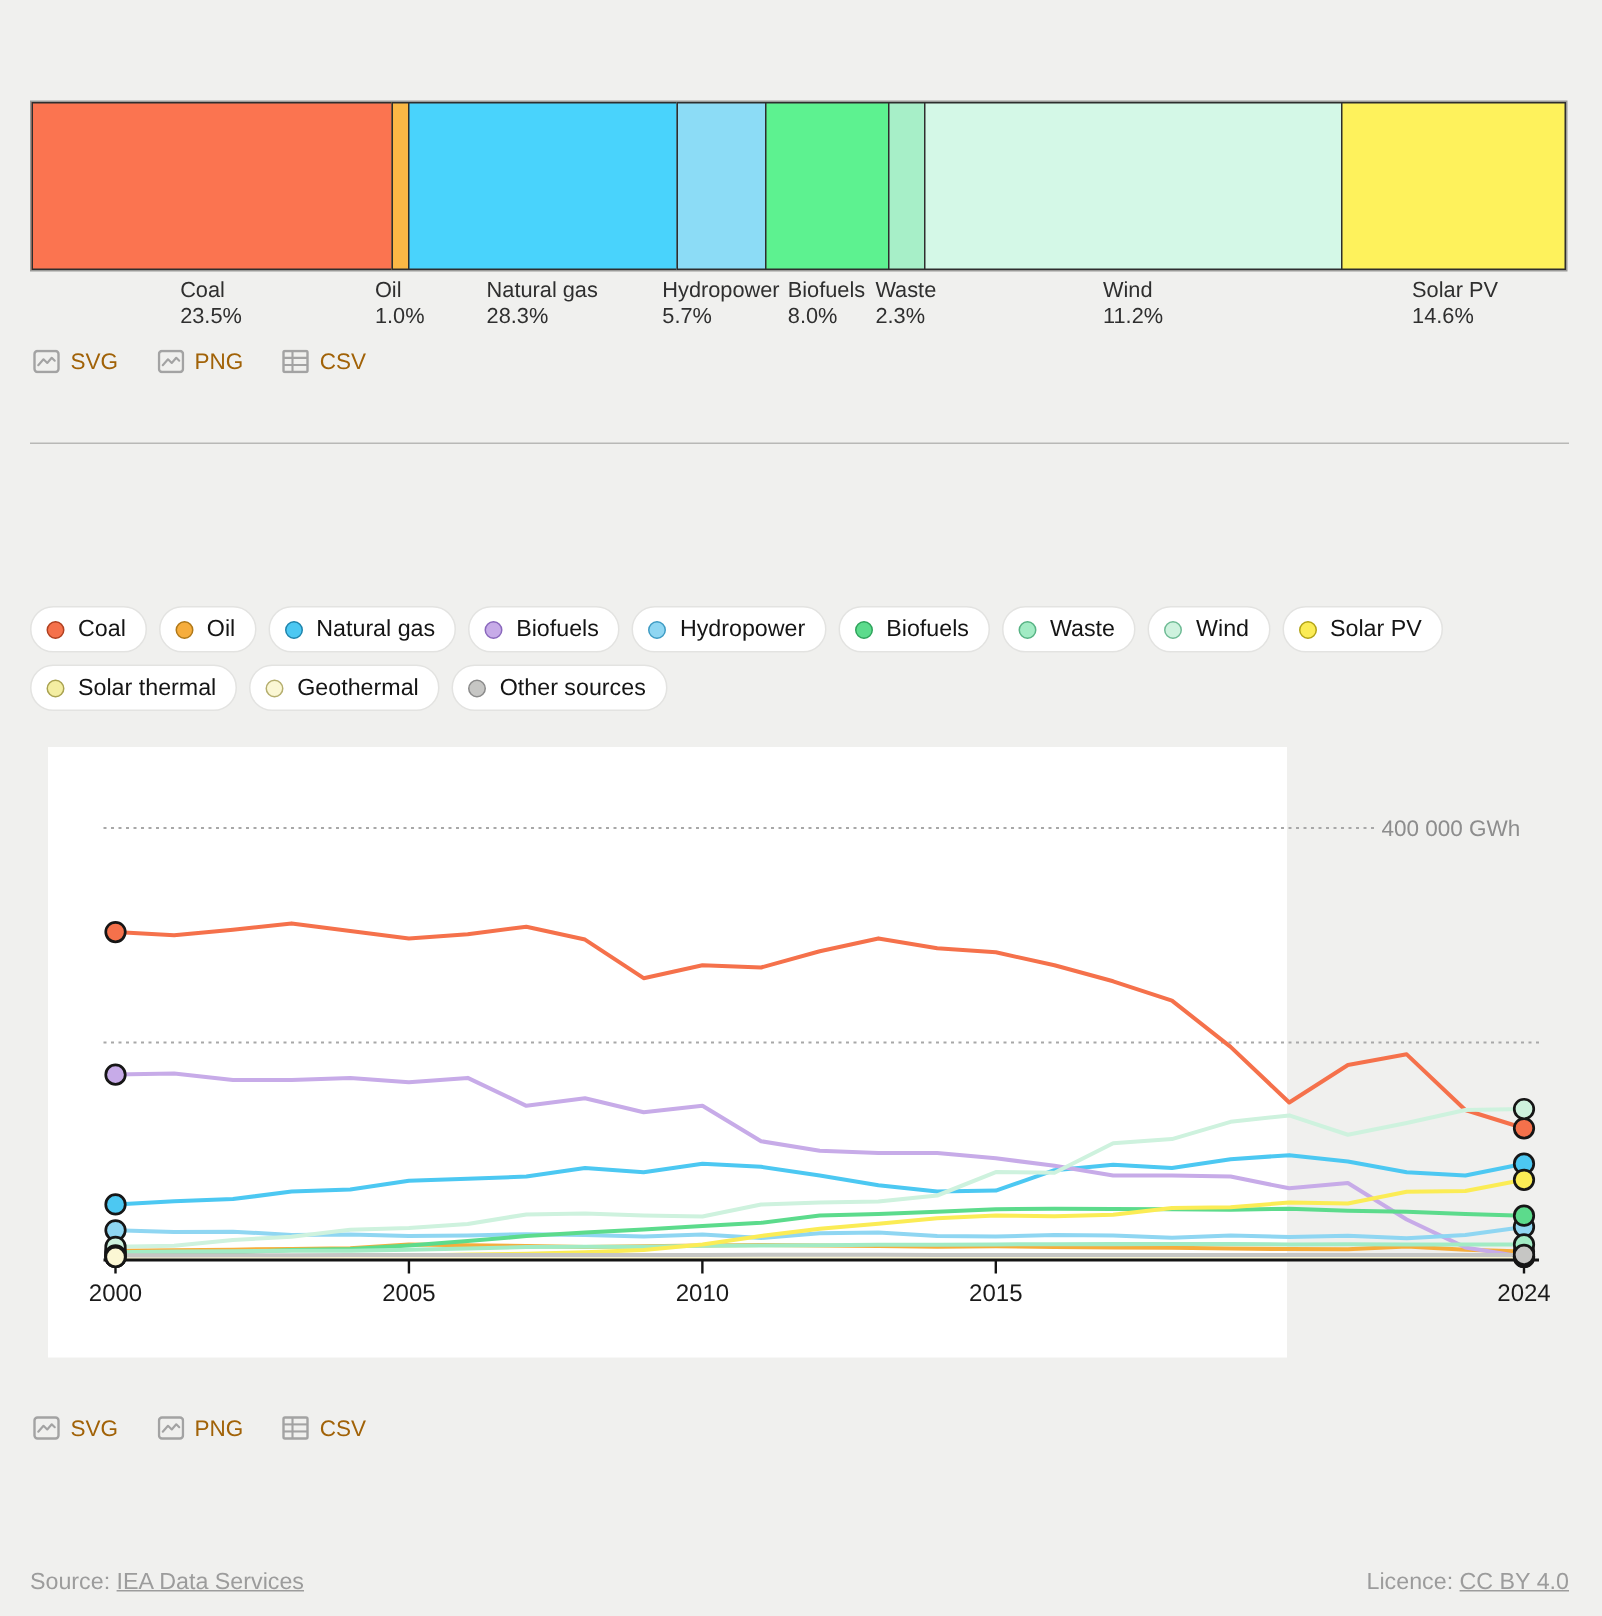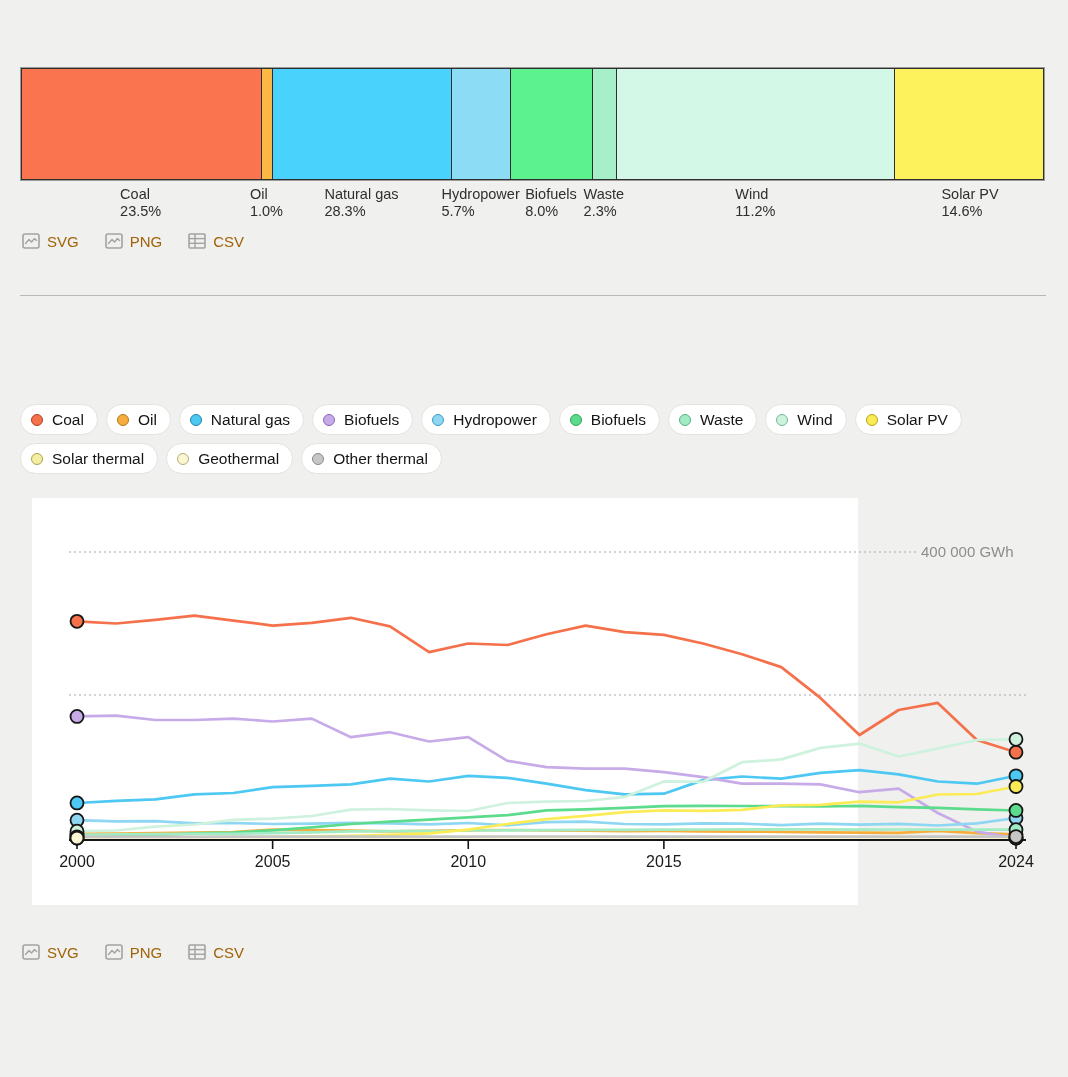--- a/index.html
+++ b/index.html
@@ -150,21 +150,21 @@
       <span class="pill">
         <span class="dot" style="background: rgb(244, 238, 162); border: 1.6px solid rgb(169, 162, 80);"></span>
         <span class="lbl">Solar thermal</span>
       </span>
       <span class="pill">
         <span class="dot" style="background: rgb(251, 247, 212); border: 1.6px solid rgb(181, 174, 110);"></span>
         <span class="lbl">Geothermal</span>
       </span>
       <span class="pill">
         <span class="dot" style="background: rgb(198, 198, 196); border: 1.6px solid rgb(138, 138, 138);"></span>
-        <span class="lbl">Other thermal</span>
+        <span class="lbl">Other sources</span>
       </span>
     </div>
 
   <div class="chart-card">
     <svg id="chartSvg" width="1026" height="407" viewBox="0 0 1026 407">
         <line x1="37" x2="885" y1="54" y2="54" stroke="#a8a8a8" stroke-width="1.2" stroke-dasharray="2 3"></line>
         <line x1="37" x2="994" y1="197" y2="197" stroke="#a8a8a8" stroke-width="1.2" stroke-dasharray="2 3"></line>
         <text x="889" y="59" font-size="15" fill="#8d8d8d">400 000 GWh</text>
         <polyline points="45.0,123.4 84.1,125.5 123.3,121.9 162.4,117.6 201.5,122.6 240.6,127.6 279.8,124.8 318.9,119.8 358.0,128.4 397.1,154.1 436.3,145.5 475.4,147.0 514.5,136.2 553.6,127.6 592.8,134.1 631.9,136.9 671.0,145.5 710.1,156.2 749.3,169.1 788.4,199.9 827.5,237.0 866.6,212.0 905.8,204.9 944.9,242.0 984.0,254.2" fill="none" stroke="#f5714b" stroke-width="2.7" stroke-linejoin="round" stroke-linecap="round"></polyline>
         <polyline points="45.0,335.8 84.1,335.5 123.3,335.1 162.4,334.6 201.5,334.1 240.6,331.7 279.8,332.1 318.9,332.7 358.0,333.4 397.1,332.9 436.3,332.4 475.4,332.0 514.5,332.3 553.6,332.6 592.8,333.1 631.9,332.9 671.0,333.3 710.1,333.6 749.3,333.9 788.4,334.3 827.5,334.7 866.6,334.8 905.8,333.0 944.9,335.1 984.0,336.4" fill="none" stroke="#f6ad3c" stroke-width="2.7" stroke-linejoin="round" stroke-linecap="round"></polyline>
@@ -235,13 +235,23 @@
         <svg width="18" height="16" viewBox="0 0 18 16">
           <rect x="1" y="1" width="16" height="14" rx="1" fill="none" stroke="#a3a3a3" stroke-width="1.6"></rect>
           <line x1="1" y1="5.6" x2="17" y2="5.6" stroke="#a3a3a3" stroke-width="1.4"></line>
           <line x1="1" y1="10.3" x2="17" y2="10.3" stroke="#a3a3a3" stroke-width="1.4"></line>
           <line x1="7" y1="1" x2="7" y2="15" stroke="#a3a3a3" stroke-width="1.4"></line>
         </svg>
         <span>CSV</span>
       </span>
     </div>
 
+  <div class="footer">
+    <span>
+      <span>Source:</span>
+      <a>IEA Data Services</a>
+    </span>
+    <span>
+      <span>Licence:</span>
+      <a>CC BY 4.0</a>
+    </span>
+  </div>
 </div>
 
 </body></html>

